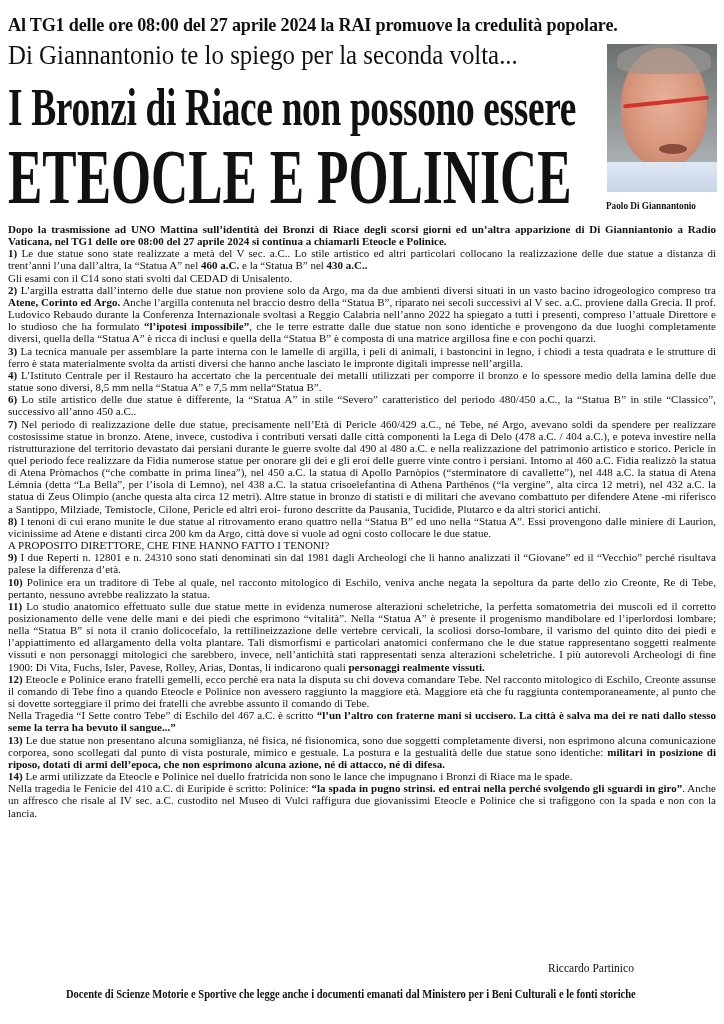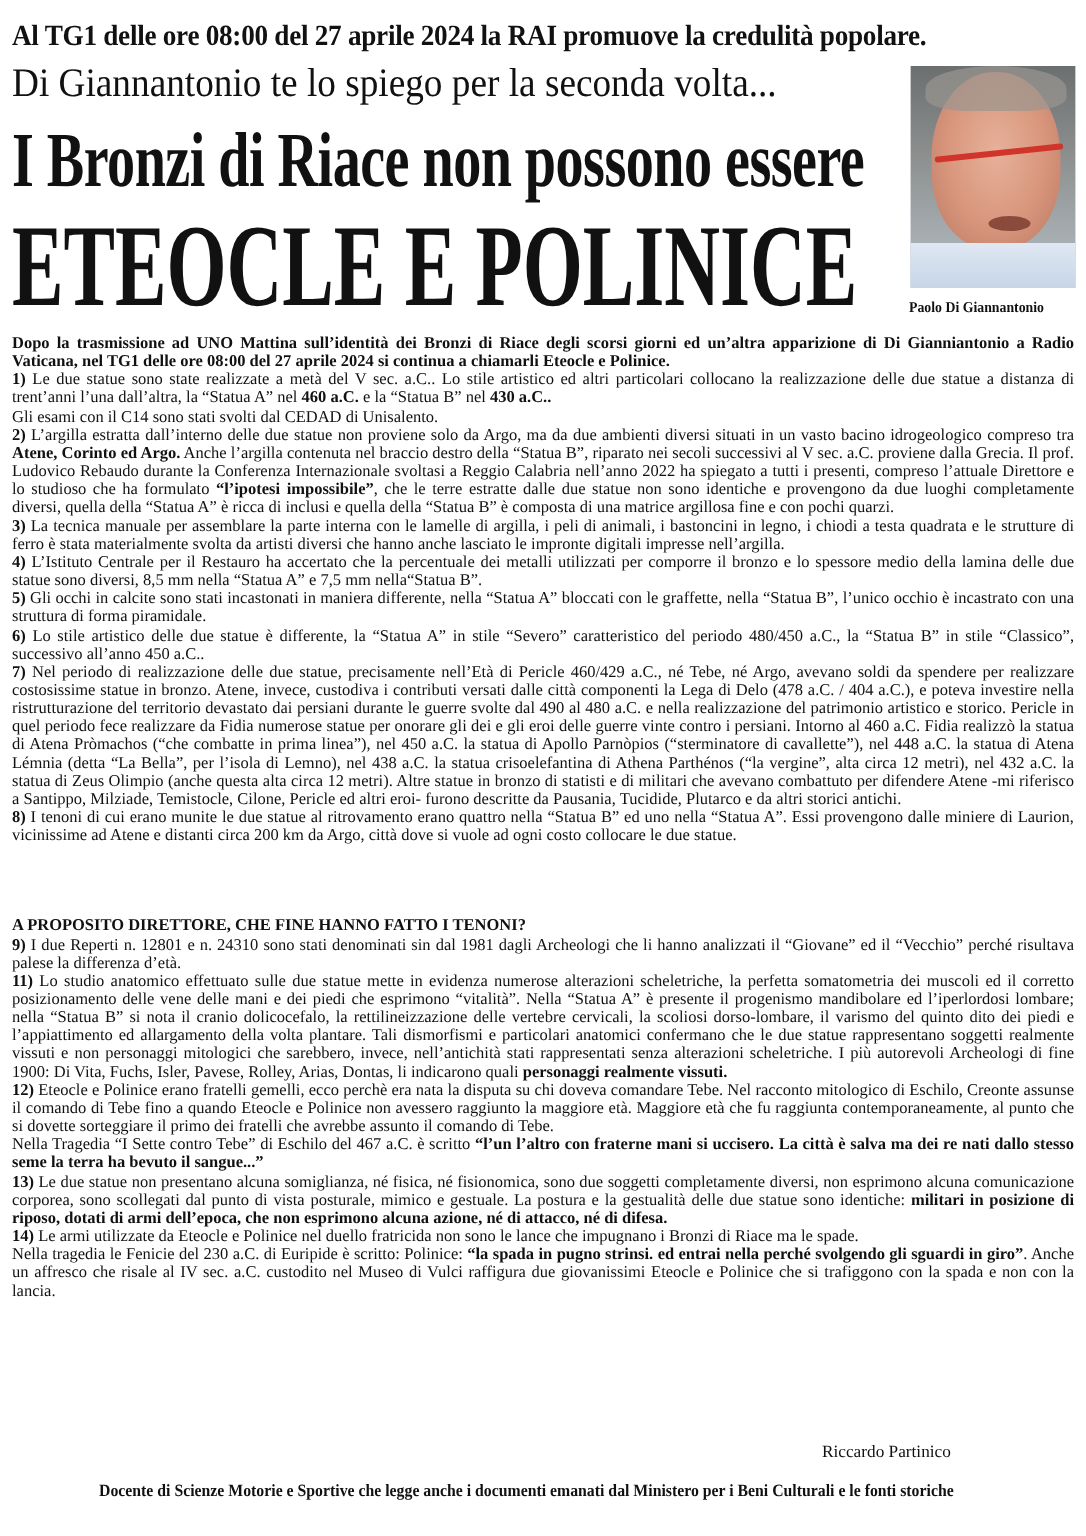--- a/index.html
+++ b/index.html
@@ -12,21 +12,21 @@
   .photo .bg { position:absolute; inset:0; background:linear-gradient(180deg,#6b6f70 0%,#8c8f8e 40%,#b6bfc6 100%); }
   .photo .face { position:absolute; left:14px; top:4px; width:86px; height:118px; border-radius:48% 48% 44% 44%; background:radial-gradient(ellipse at 50% 45%, #e7b19a 0%, #d8957c 55%, #b87863 100%); }
   .photo .hair { position:absolute; left:10px; top:0; width:94px; height:30px; border-radius:50% 50% 30% 30%; background:#9a9590; opacity:0.7; }
   .photo .glasses { position:absolute; left:16px; top:56px; width:86px; height:4px; background:#d0342a; transform:rotate(-6deg); border-radius:2px; }
   .photo .mouth { position:absolute; left:52px; top:100px; width:28px; height:10px; border-radius:50%; background:#8a4a3c; }
   .photo .shirt { position:absolute; left:0; top:118px; width:110px; height:30px; background:linear-gradient(180deg,#dfe8f3,#c7d5e6); }
   .caption { position:absolute; left:606px; top:200px; font-size:10px; font-weight:bold; white-space:nowrap; transform:scaleX(0.92); transform-origin:left top; }
   .body { position:absolute; left:8px; top:223px; width:708px; font-size:11px; line-height:12.15px; text-align:justify; }
   .body p { margin:0; }
   .body .lead { font-weight:bold; }
-  .body .section-head { font-weight:bold;margin-top:48px; }
+  .body .section-head { font-weight:normal; }
   .num { font-weight:bold; }
   .quote { font-weight:bold; }
   .it { }
   .sign-name { position:absolute; left:548px; top:962px; font-size:11.5px; font-weight:normal; white-space:nowrap; }
   .sign-role { position:absolute; left:66px; top:988px; font-size:11.5px; font-weight:bold; white-space:nowrap; transform:scaleX(0.915); transform-origin:left top; }
 </style>
 </head>
 <body>
 
 <div class="top-line">Al TG1 delle ore 08:00 del 27 aprile 2024 la RAI promuove la credulità popolare.</div>
@@ -45,31 +45,31 @@
 <div class="caption">Paolo Di Giannantonio</div>
 
 <div class="body">
   <p class="lead">Dopo la trasmissione ad UNO Mattina sull’identità dei Bronzi di Riace degli scorsi giorni ed un’altra apparizione di Di Gianniantonio a Radio Vaticana, nel TG1 delle ore 08:00 del 27 aprile 2024 si continua a chiamarli Eteocle e Polinice.</p>
   <div id="points1">
       <p><span class="num">1)</span><span> Le due statue sono state realizzate a metà del V sec. a.C.. Lo stile artistico ed altri particolari collocano la realizzazione delle due statue a distanza di trent’anni l’una dall’altra, la “Statua A” nel </span><span class="bold" style="font-weight: bold;">460 a.C.</span><span> e la “Statua B” nel </span><span class="bold" style="font-weight: bold;">430 a.C..</span></p>
       <p>Gli esami con il C14 sono stati svolti dal CEDAD di Unisalento.</p>
       <p><span class="num">2)</span><span> L’argilla estratta dall’interno delle due statue non proviene solo da Argo, ma da due ambienti diversi situati in un vasto bacino idrogeologico compreso tra </span><span class="bold" style="font-weight: bold;">Atene, Corinto ed Argo.</span><span> Anche l’argilla contenuta nel braccio destro della “Statua B”, riparato nei secoli successivi al V sec. a.C. proviene dalla Grecia. Il prof. Ludovico Rebaudo durante la Conferenza Internazionale svoltasi a Reggio Calabria nell’anno 2022 ha spiegato a tutti i presenti, compreso l’attuale Direttore e lo studioso che ha formulato </span><span class="bold" style="font-weight: bold;">“l’ipotesi impossibile”</span><span>, che le terre estratte dalle due statue non sono identiche e provengono da due luoghi completamente diversi, quella della “Statua A” è ricca di inclusi e quella della “Statua B” è composta di una matrice argillosa fine e con pochi quarzi.</span></p>
       <p><span class="num">3)</span><span> La tecnica manuale per assemblare la parte interna con le lamelle di argilla, i peli di animali, i bastoncini in legno, i chiodi a testa quadrata e le strutture di ferro è stata materialmente svolta da artisti diversi che hanno anche lasciato le impronte digitali impresse nell’argilla.</span></p>
       <p><span class="num">4)</span><span> L’Istituto Centrale per il Restauro ha accertato che la percentuale dei metalli utilizzati per comporre il bronzo e lo spessore medio della lamina delle due statue sono diversi, 8,5 mm nella “Statua A” e 7,5 mm nella“Statua B”.</span></p>
-      <p><span class="num">5)</span><span> Gli occhi in calcite sono stati incastonati in maniera differente, nella “Statua A” bloccati con le graffette, nella “Statua B”, l’unico occhio è incastrato con una struttura di forma piramidale.</span></p>
       <p><span class="num">6)</span><span> Lo stile artistico delle due statue è differente, la “Statua A” in stile </span><span class="it">“Severo”</span><span> caratteristico del periodo 480/450 a.C., la “Statua B” in stile </span><span class="it">“Classico”</span><span>, successivo all’anno 450 a.C..</span></p>
       <p><span class="num">7)</span><span> Nel periodo di realizzazione delle due statue, precisamente nell’Età di Pericle 460/429 a.C., né Tebe, né Argo, avevano soldi da spendere per realizzare costosissime statue in bronzo. Atene, invece, custodiva i contributi versati dalle città componenti la Lega di Delo (478 a.C. / 404 a.C.), e poteva investire nella ristrutturazione del territorio devastato dai persiani durante le guerre svolte dal 490 al 480 a.C. e nella realizzazione del patrimonio artistico e storico. Pericle in quel periodo fece realizzare da Fidia numerose statue per onorare gli dei e gli eroi delle guerre vinte contro i persiani. Intorno al 460 a.C. Fidia realizzò la statua di Atena Pròmachos (“che combatte in prima linea”), nel 450 a.C. la statua di Apollo Parnòpios (“sterminatore di cavallette”), nel 448 a.C. la statua di Atena Lémnia (detta “La Bella”, per l’isola di Lemno), nel 438 a.C. la statua crisoelefantina di Athena Parthénos (“la vergine”, alta circa 12 metri), nel 432 a.C. la statua di Zeus Olimpio (anche questa alta circa 12 metri). Altre statue in bronzo di statisti e di militari che avevano combattuto per difendere Atene -mi riferisco a Santippo, Milziade, Temistocle, Cilone, Pericle ed altri eroi- furono descritte da Pausania, Tucidide, Plutarco e da altri storici antichi.</span></p>
       <p><span class="num">8)</span><span> I tenoni di cui erano munite le due statue al ritrovamento erano quattro nella “Statua B” ed uno nella “Statua A”. Essi provengono dalle miniere di Laurion, vicinissime ad Atene e distanti circa 200 km da Argo, città dove si vuole ad ogni costo collocare le due statue.</span></p>
     </div>
   <p class="section-head">A PROPOSITO DIRETTORE, CHE FINE HANNO FATTO I TENONI?</p>
   <div id="points2">
       <p><span class="num">9)</span><span> I due Reperti n. 12801 e n. 24310 sono stati denominati sin dal 1981 dagli Archeologi che li hanno analizzati il “Giovane” ed il “Vecchio” perché risultava palese la differenza d’età.</span></p>
+      <p><span class="num">10)</span><span> Polinice era un traditore di Tebe al quale, nel racconto mitologico di Eschilo, veniva anche negata la sepoltura da parte dello zio Creonte, Re di Tebe, pertanto, nessuno avrebbe realizzato la statua.</span></p>
       <p><span class="num">11)</span><span> Lo studio anatomico effettuato sulle due statue mette in evidenza numerose alterazioni scheletriche, la perfetta somatometria dei muscoli ed il corretto posizionamento delle vene delle mani e dei piedi che esprimono “vitalità”. Nella “Statua A” è presente il progenismo mandibolare ed l’iperlordosi lombare; nella “Statua B” si nota il cranio dolicocefalo, la rettilineizzazione delle vertebre cervicali, la scoliosi dorso-lombare, il varismo del quinto dito dei piedi e l’appiattimento ed allargamento della volta plantare. Tali dismorfismi e particolari anatomici confermano che le due statue rappresentano soggetti realmente vissuti e non personaggi mitologici che sarebbero, invece, nell’antichità stati rappresentati senza alterazioni scheletriche. I più autorevoli Archeologi di fine 1900: Di Vita, Fuchs, Isler, Pavese, Rolley, Arias, Dontas, li indicarono quali </span><span class="bold" style="font-weight: bold;">personaggi realmente vissuti.</span></p>
       <p><span class="num">12)</span><span> Eteocle e Polinice erano fratelli gemelli, ecco perchè era nata la disputa su chi doveva comandare Tebe. Nel racconto mitologico di Eschilo, Creonte assunse il comando di Tebe fino a quando Eteocle e Polinice non avessero raggiunto la maggiore età. Maggiore età che fu raggiunta contemporaneamente, al punto che si dovette sorteggiare il primo dei fratelli che avrebbe assunto il comando di Tebe.</span></p>
       <p><span>Nella Tragedia  “I Sette contro Tebe” di Eschilo del 467 a.C.  è scritto </span><span class="quote">“l’un l’altro con fraterne mani si uccisero. La città è salva ma dei re nati dallo stesso seme la terra ha bevuto il sangue...”</span></p>
       <p><span class="num">13)</span><span> Le due statue non presentano alcuna somiglianza, né fisica, né fisionomica, sono due soggetti completamente diversi, non esprimono alcuna comunicazione corporea, sono scollegati dal punto di vista posturale, mimico e gestuale. La postura e la gestualità delle due statue sono identiche: </span><span class="bold" style="font-weight: bold;">militari in posizione di riposo, dotati di armi dell’epoca, che non esprimono alcuna azione, né di attacco, né di difesa.</span></p>
       <p><span class="num">14)</span><span> Le armi utilizzate da Eteocle e Polinice nel duello fratricida non sono le lance che impugnano i Bronzi di Riace ma le spade.</span></p>
-      <p><span>Nella tragedia le Fenicie del 230 a.C. di Euripide è scritto: Polinice: </span><span class="quote">“la spada in pugno strinsi. ed entrai nella perché svolgendo gli sguardi in giro”</span><span>. Anche un affresco che risale al IV sec. a.C. custodito nel Museo di Vulci raffigura due giovanissimi Eteocle e Polinice che si trafiggono con la spada e non con la lancia.</span></p>
+      <p><span>Nella tragedia le Fenicie del 410 a.C. di Euripide è scritto: Polinice: </span><span class="quote">“la spada in pugno strinsi. ed entrai nella perché svolgendo gli sguardi in giro”</span><span>. Anche un affresco che risale al IV sec. a.C. custodito nel Museo di Vulci raffigura due giovanissimi Eteocle e Polinice che si trafiggono con la spada e non con la lancia.</span></p>
     </div>
 </div>
 
 <div class="sign-name">Riccardo Partinico</div>
 <div class="sign-role">Docente di Scienze Motorie e Sportive che legge anche i documenti emanati dal Ministero per i Beni Culturali e le fonti storiche</div>
 
 </body></html>

